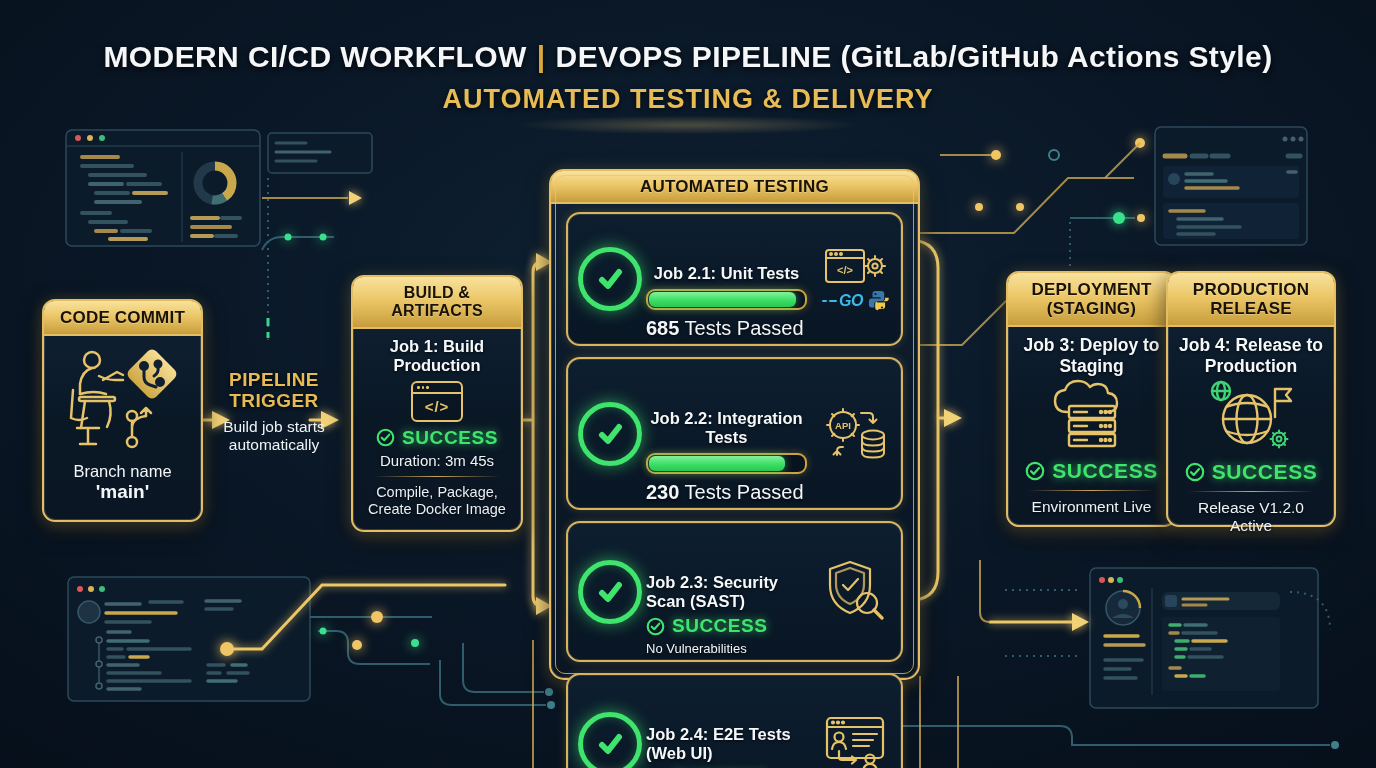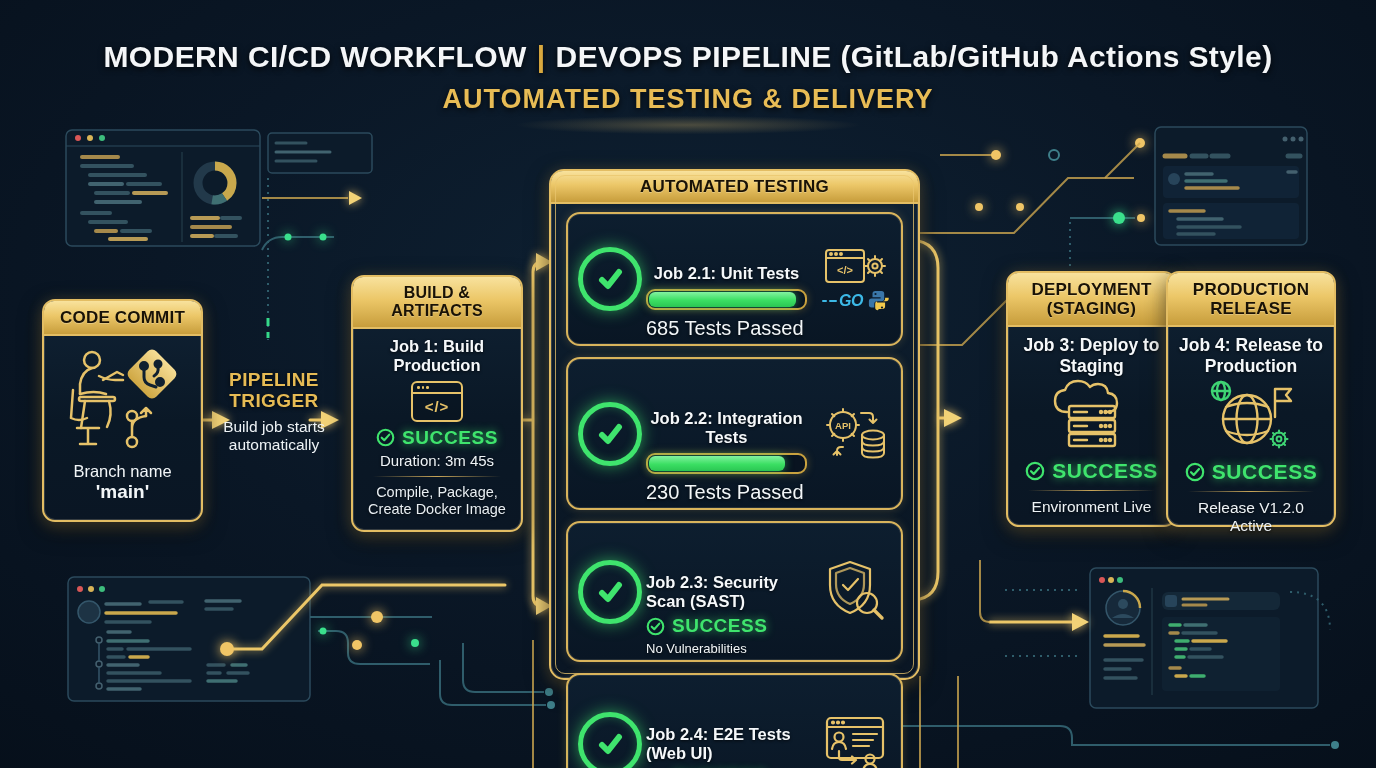--- a/index.html
+++ b/index.html
@@ -71,21 +71,21 @@
     display:flex;align-items:center;justify-content:center;
     box-shadow:0 0 16px rgba(63,228,109,.6), inset 0 0 10px rgba(63,228,109,.3);}
   .row-title{font-weight:bold;font-size:16.5px;color:#f5f8fa;text-shadow:0 1px 3px rgba(0,0,0,.7);margin-top:46px;}
   .mid-prog .row-title{text-align:center;}
   .pbar{height:15px;border:2px solid #caa23f;border-radius:9px;background:#091320;
     padding:1px;margin:6px 0 7px;box-shadow:0 0 8px rgba(202,162,63,.35);}
   .pfill{height:100%;border-radius:6px;
     background:linear-gradient(180deg,#83f2a0 0%,#3bdf63 55%,#2bc653 100%);
     box-shadow:0 0 8px rgba(63,228,109,.55);}
   .count-line{font-size:20px;color:#f2f6f8;text-shadow:0 1px 3px rgba(0,0,0,.7);}
-  .count-line b{font-weight:normal;margin-top:32px;}
+  .count-line b{font-weight:bold;margin-top:32px;}
   .status-line{display:flex;align-items:center;gap:7px;margin:4px 0;}
   .status-line .s-txt{color:#3fe46d;font-weight:bold;font-size:19px;letter-spacing:.5px;
     text-shadow:0 0 9px rgba(63,228,109,.75);}
   .result-line{font-size:13px;color:#f2f6f8;text-shadow:0 1px 3px rgba(0,0,0,.7);}
   .row-icons{display:flex;flex-direction:column;align-items:center;gap:3px;}
   .lang-row{display:flex;align-items:center;gap:5px;}
   .go-logo{display:flex;align-items:center;gap:2px;}
   .go-dash{width:8px;height:2px;background:#3cb9e7;border-radius:1px;}
   .go-dash.short{width:5px;}
   .go-txt{color:#3cb9e7;font-weight:bold;font-style:italic;font-size:16px;letter-spacing:-.5px;}

